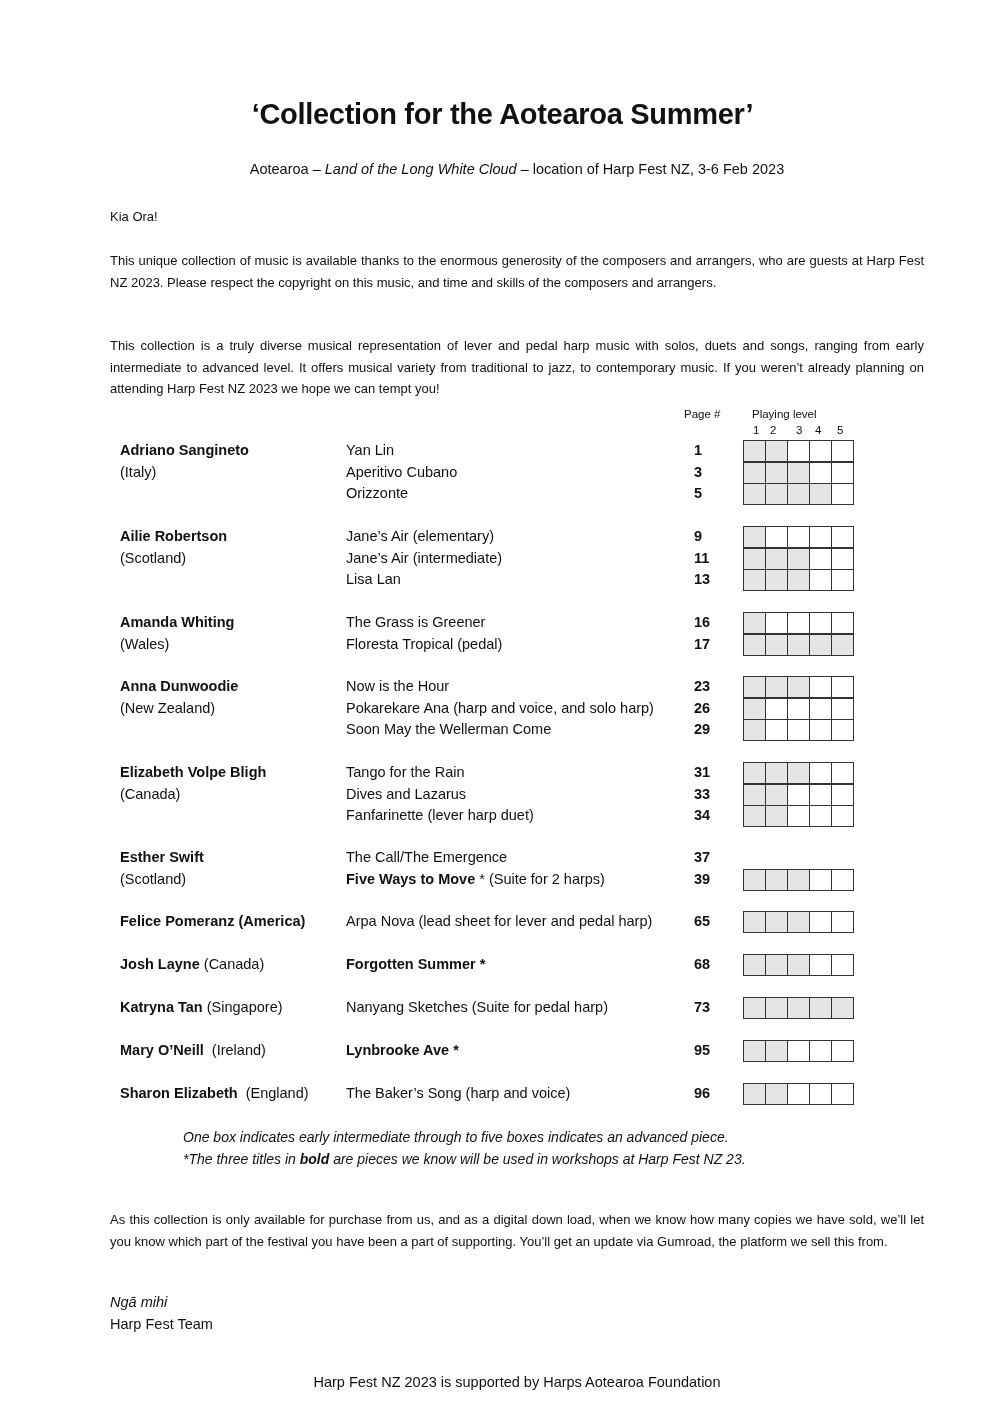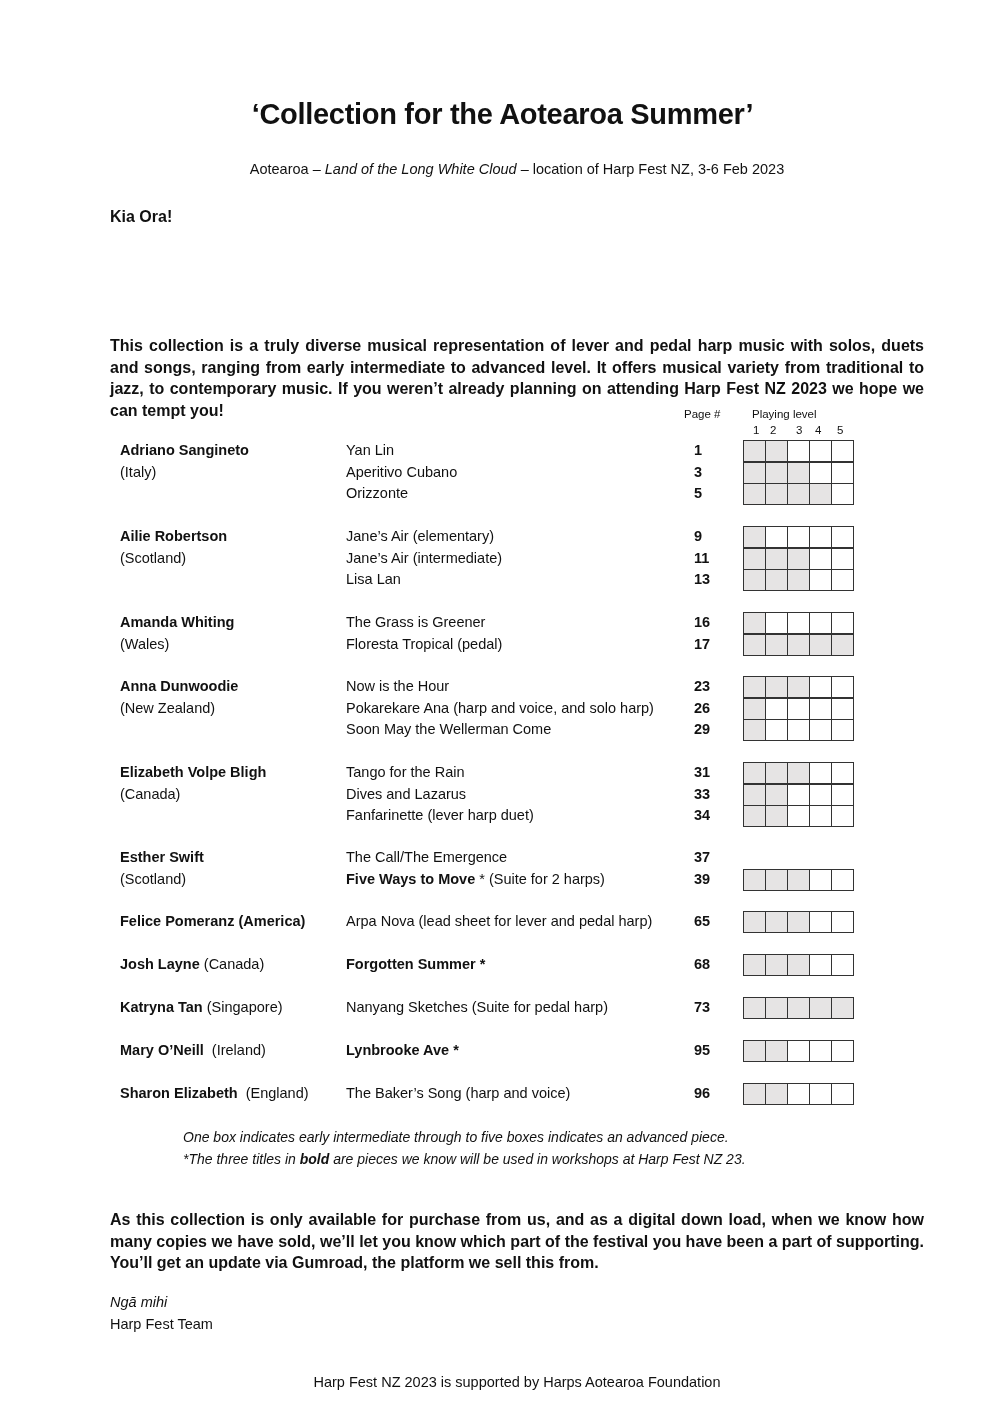--- a/index.html
+++ b/index.html
@@ -10,22 +10,22 @@
   .page { position: absolute; left: 0; top: 0; width: 1005px; height: 1421px; margin-top: 32px; }
   .title {
     position: absolute; top: 66px; left: 0; width: 1005px; text-align: center;
     font-size: 29px; font-weight: bold; letter-spacing: -0.3px; margin: 0;
   }
   .subtitle {
     position: absolute; top: 129px; left: 0; width: 1034px; text-align: center;
     font-size: 14.5px;
   }
   .para {
-    position: absolute; left: 110px; width: 814px; font-size: 16px;
-    line-height: 21.5px; text-align: justify; margin: 0; font-weight: bold;
+    position: absolute; left: 110px; width: 814px; font-size: 13px;
+    line-height: 21.5px; text-align: justify; margin: 0;
   }
   .greeting { top: 174px; }
   .p1 { top: 218px; }
   .p2 { top: 303px; }
   .p3 { top: 1177px; }
   .signoff { position: absolute; left: 110px; top: 1260px; font-size: 14.5px; line-height: 21.5px; }
   .footer { position: absolute; top: 1342px; left: 0; width: 1034px; text-align: center; font-size: 14.5px; }
 
   .hdr-page { position: absolute; left: 684px; top: 376px; font-size: 11.5px; }
   .hdr-level { position: absolute; left: 752px; top: 376px; font-size: 11.5px; }
@@ -52,20 +52,21 @@
 <body>
 
 <div class="page">
   <h1 class="title">‘Collection for the Aotearoa Summer’</h1>
 
   <div class="subtitle">
     <span>Aotearoa – </span><i>Land of the Long White Cloud</i><span> – location of Harp Fest NZ, 3-6 Feb 2023</span>
   </div>
 
   <p class="para greeting">Kia Ora!</p>
+  <p class="para p1">This unique collection of music is available thanks to the enormous generosity of the composers and arrangers, who are guests at Harp Fest NZ 2023.  Please respect the copyright on this music, and time and skills of the composers and arrangers.</p>
   <p class="para p2">This collection is a truly diverse musical representation of lever and pedal harp music with solos, duets and songs, ranging from early intermediate to advanced level. It offers musical variety from traditional to jazz, to contemporary music.  If  you weren’t already planning on attending Harp Fest NZ 2023 we hope we can tempt you!</p>
 
   <div class="hdr-page">Page #</div>
   <div class="hdr-level">Playing level</div>
   <div class="hdr-nums">
     <span style="left:9px">1</span>
     <span style="left:26px">2</span>
     <span style="left:52px">3</span>
     <span style="left:71px">4</span>
     <span style="left:93px">5</span>

